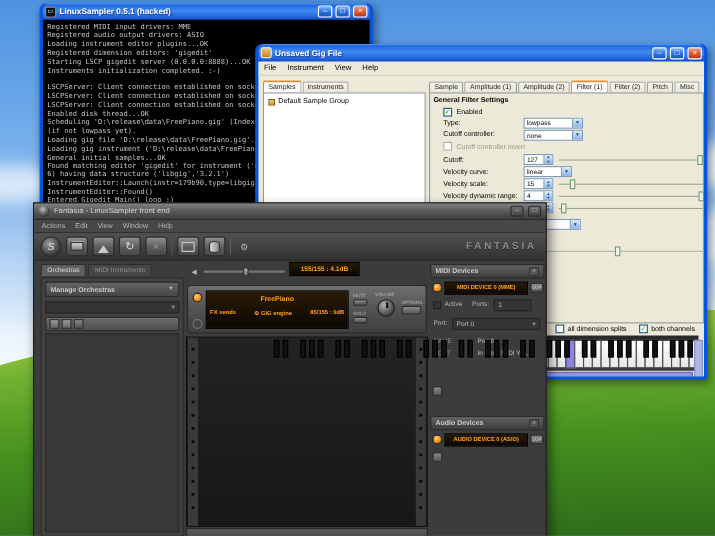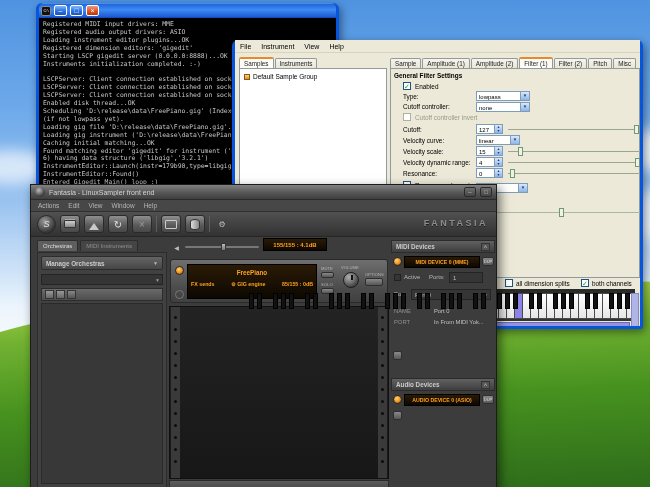--- a/index.html
+++ b/index.html
@@ -81,53 +81,61 @@
     <div class="cloud" style="left:598px;top:130px;width:90px;height:40px;"></div>
     <div class="cloud" style="left:620px;top:190px;width:70px;height:50px;opacity:.7;"></div>
     <div class="cloud" style="left:-30px;top:150px;width:80px;height:34px;opacity:.65;"></div>
     <div class="cloud" style="left:540px;top:300px;width:140px;height:40px;opacity:.9;"></div>
     <div id="grass"></div>
   </div>
 
   <div class="win-xp" id="terminal" style="left:36px;top:3px;width:303px;">
     <div class="xp-titlebar" style="height:15px;">
       <span class="xp-icon" style="background:#111;border:1px solid #888;">C:\</span>
+      <span class="xp-title">LinuxSampler 0.5.1 (hacked)</span>
       <span class="xp-btn b-blue">–</span>
       <span class="xp-btn b-blue">□</span>
       <span class="xp-btn b-red">×</span>
     </div>
     <div id="term-body">
         <div class="tline">Registered MIDI input drivers: MME</div>
         <div class="tline">Registered audio output drivers: ASIO</div>
         <div class="tline">Loading instrument editor plugins...OK</div>
         <div class="tline">Registered dimension editors: 'gigedit'</div>
         <div class="tline">Starting LSCP gigedit server (0.0.0.0:8888)...OK</div>
         <div class="tline">Instruments initialization completed. :-)</div>
         <div class="tline">&nbsp;</div>
         <div class="tline">LSCPServer: Client connection established on socket:1</div>
         <div class="tline">LSCPServer: Client connection established on socket:2</div>
         <div class="tline">LSCPServer: Client connection established on socket:3</div>
         <div class="tline">Enabled disk thread...OK</div>
         <div class="tline">Scheduling 'D:\release\data\FreePiano.gig' (Index=0)</div>
         <div class="tline">(if not lowpass yet).</div>
         <div class="tline">Loading gig file 'D:\release\data\FreePiano.gig'...OK</div>
         <div class="tline">Loading gig instrument ('D:\release\data\FreePiano.gi</div>
-        <div class="tline">Caching initial matching...OK</div>
+        <div class="tline">General initial samples...OK</div>
         <div class="tline">Found matching editor 'gigedit' for instrument ('D:\r</div>
         <div class="tline">6) having data structure ('libgig','3.2.1')</div>
         <div class="tline">InstrumentEditor::Launch(instr=179b90,type=libgig.ve</div>
         <div class="tline">InstrumentEditor::Found()</div>
         <div class="tline">Entered Gigedit Main() loop :)</div>
         <div class="tline">Initializing 3rd party services needed by gigedit.</div>
         <div class="tline">LSCPServer: Client connection terminated on socket:32</div>
         <div class="tline">dim=0 z=1 dimensionsource=128 split_type=1 zones=2 ze</div>
       </div>
   </div>
 
   <div class="win-xp" id="gigedit" style="left:232px;top:40px;width:411px;">
+    <div class="xp-titlebar">
+      <span class="xp-icon" style="background:linear-gradient(#f5c063,#c9822a);border:1px solid #fff;"></span>
+      <span class="xp-title">Unsaved Gig File</span>
+      <span class="xp-btn b-blue">–</span>
+      <span class="xp-btn b-blue">□</span>
+      <span class="xp-btn b-red">×</span>
+    </div>
     <div id="gig-body">
       <div id="gig-menubar">
           <span class="gmenu">File</span>
           <span class="gmenu">Instrument</span>
           <span class="gmenu">View</span>
           <span class="gmenu">Help</span>
         </div>
 
       <div class="xtab-row" style="left:4px;top:16px;">
           <span class="xtab active">Samples</span>

